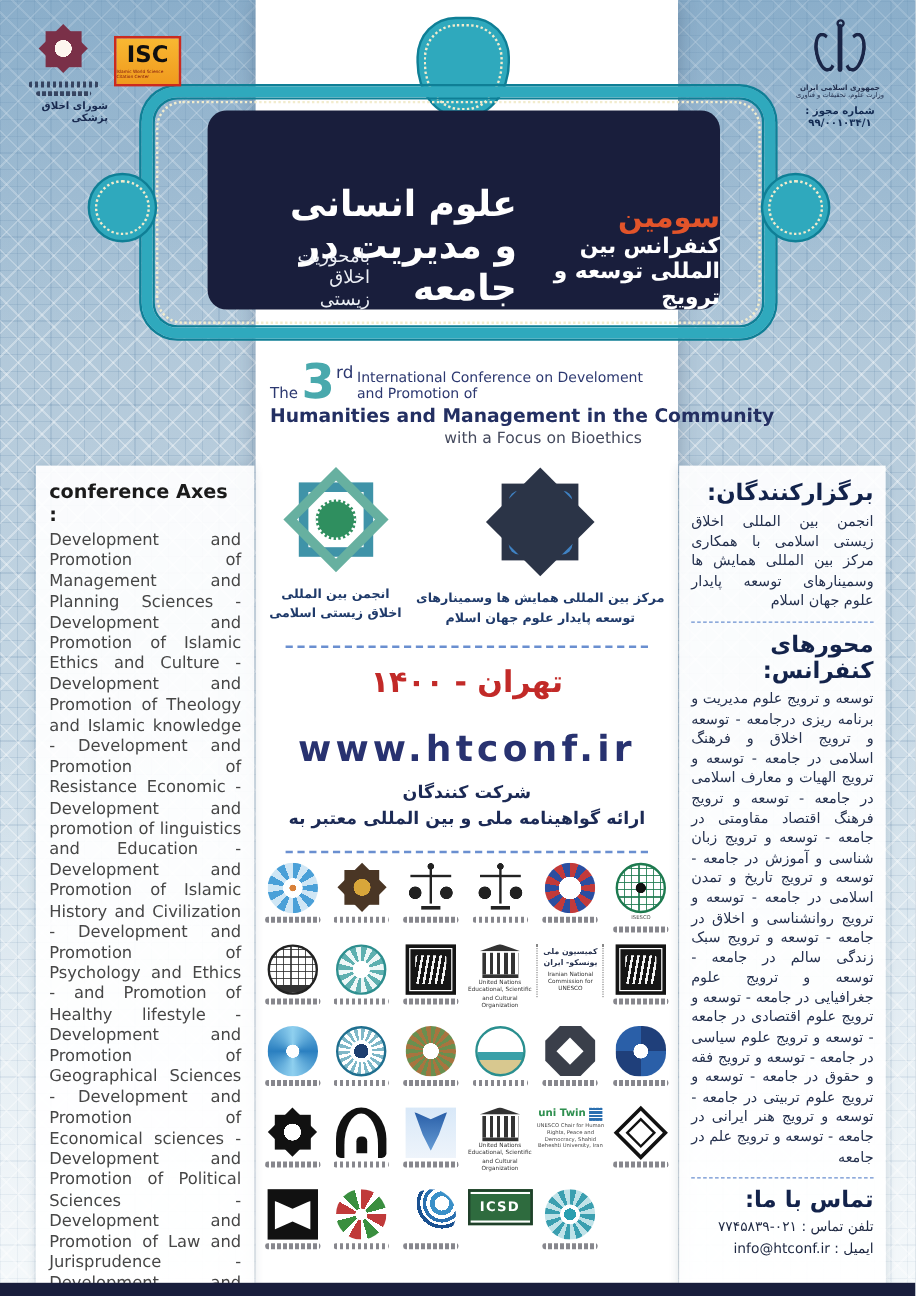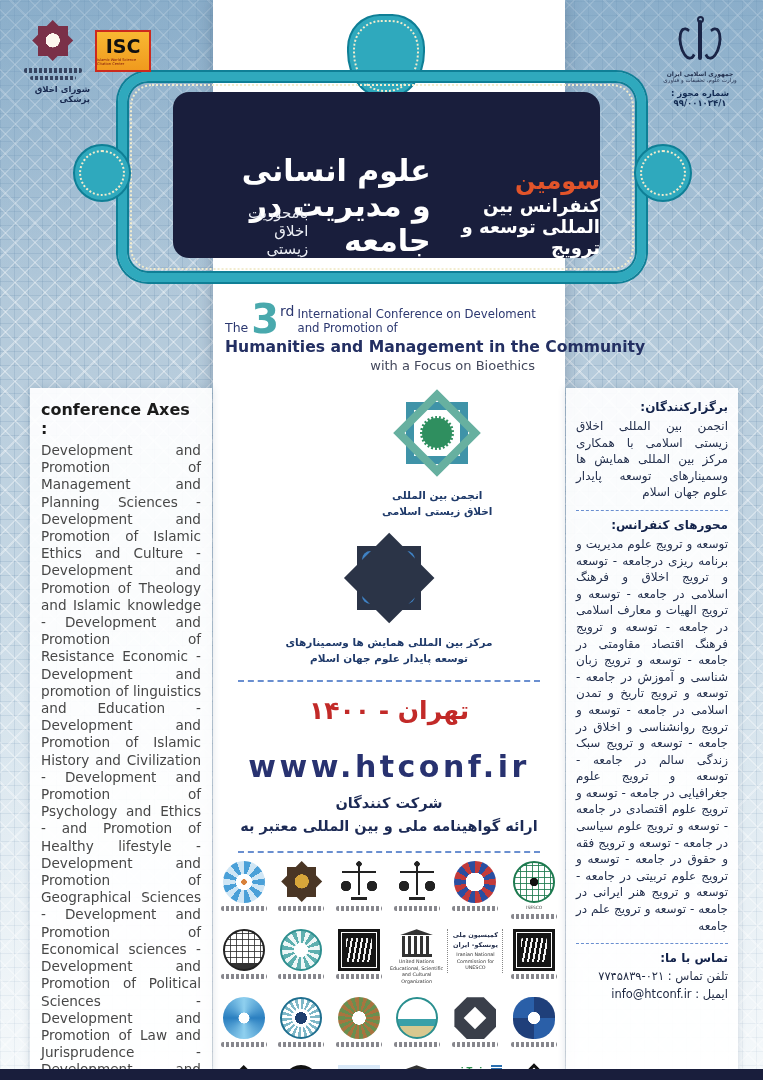--- a/index.html
+++ b/index.html
@@ -20,21 +20,21 @@
        box-shadow:0 0 16px rgba(25,45,75,.3);}
   .col-inner{position:absolute;top:300px;left:0;right:0;display:flex;flex-direction:column;align-items:center;}
 
   
   .panel{position:absolute;top:388px;height:857px;background:rgba(255,255,255,.92);z-index:2;
          box-shadow:0 0 8px rgba(40,70,100,.18);overflow:hidden;}
   .panel.left{left:30px;width:182px;padding:12px 11px;}
   .panel.right{left:566px;width:172px;padding:10px 10px;direction:rtl;}
   .axes-title{font-size:16px;font-weight:bold;color:#1b1b1b;margin:0 0 4px 0;}
   .axes-body{font-size:13.6px;line-height:17.2px;color:#474747;text-align:justify;margin:0;}
-  .rh{font-size:12px;font-weight:bold;color:#13234b;margin:2px 0 4px;}
+  .rh{font-size:19px;font-weight:bold;color:#13234b;margin:2px 0 4px;}
   .rb{font-size:12px;line-height:16.6px;color:#25314e;text-align:justify;margin:0;}
   .dash-r{border:0;border-top:1.6px dashed #6a8fd0;margin:9px 0 7px;}
   .contact-line{font-size:11.5px;color:#1d2741;margin:4px 0 0;}
 
   
   .frame{position:absolute;left:118px;top:72px;width:528px;height:210px;z-index:3;
          border:9px solid #2fa9bd;border-radius:30px;
          box-shadow:0 0 0 2px #0f7f96, inset 0 0 0 2px #0f7f96;}
   .frame::before{content:"";position:absolute;inset:3px;border:2px dotted #f2ecce;border-radius:22px;}
   .med{position:absolute;background:#2fa9bd;z-index:3;border:2px solid #0f7f96;border-radius:50%;}
@@ -79,21 +79,21 @@
   .en-title{width:100%;padding:4px 12px 0;display:flex;flex-direction:column;}
   .l1{display:flex;align-items:flex-end;color:#2c3870;}
   .l1 .the{font-size:12.5px;margin-right:2px;}
   .l1 .three{font-size:40px;line-height:.78;color:#49a9ad;font-weight:bold;margin:0 1px;}
   .l1 .rd{font-size:14px;align-self:flex-start;line-height:1;}
   .l1 .rest{font-size:11.7px;margin-left:3px;}
   .l2{font-size:15.6px;font-weight:bold;color:#232f62;white-space:nowrap;margin-top:3px;text-align:center;}
   .l3{font-size:13px;color:#44495d;align-self:flex-end;margin:2px 18px 0 0;}
 
   
-  .orgs{display:flex;gap:12px;margin-top:16px;align-items:flex-end;flex-direction:column;}
+  .orgs{display:flex;gap:12px;margin-top:16px;align-items:flex-start;}
   .org{display:flex;flex-direction:column;align-items:center;}
   .org-knot{width:88px;height:88px;position:relative;}
   .org-knot .k1{position:absolute;inset:13px;border:8px solid #3f93a8;}
   .org-knot .k2{position:absolute;inset:13px;border:8px solid #67b0a0;transform:rotate(45deg);}
   .org-knot .k3{position:absolute;left:50%;top:50%;width:34px;height:34px;margin:-17px 0 0 -17px;border-radius:50%;
                 background:#2f8f5f;border:2px dotted #fff;box-shadow:0 0 0 3px #fff;}
   .org-star{width:92px;height:92px;--s:#2b3447;--c2:#2b3447;}
   .org-star .petals{position:absolute;left:50%;top:50%;width:17px;height:17px;margin:-8.5px 0 0 -8.5px;border-radius:50%;background:#3f82c4;
     box-shadow:26px 0 0 #3f82c4,-26px 0 0 #3f82c4,0 26px 0 #3f82c4,0 -26px 0 #3f82c4,
                18px 18px 0 #3f82c4,-18px 18px 0 #3f82c4,18px -18px 0 #3f82c4,-18px -18px 0 #3f82c4;}

